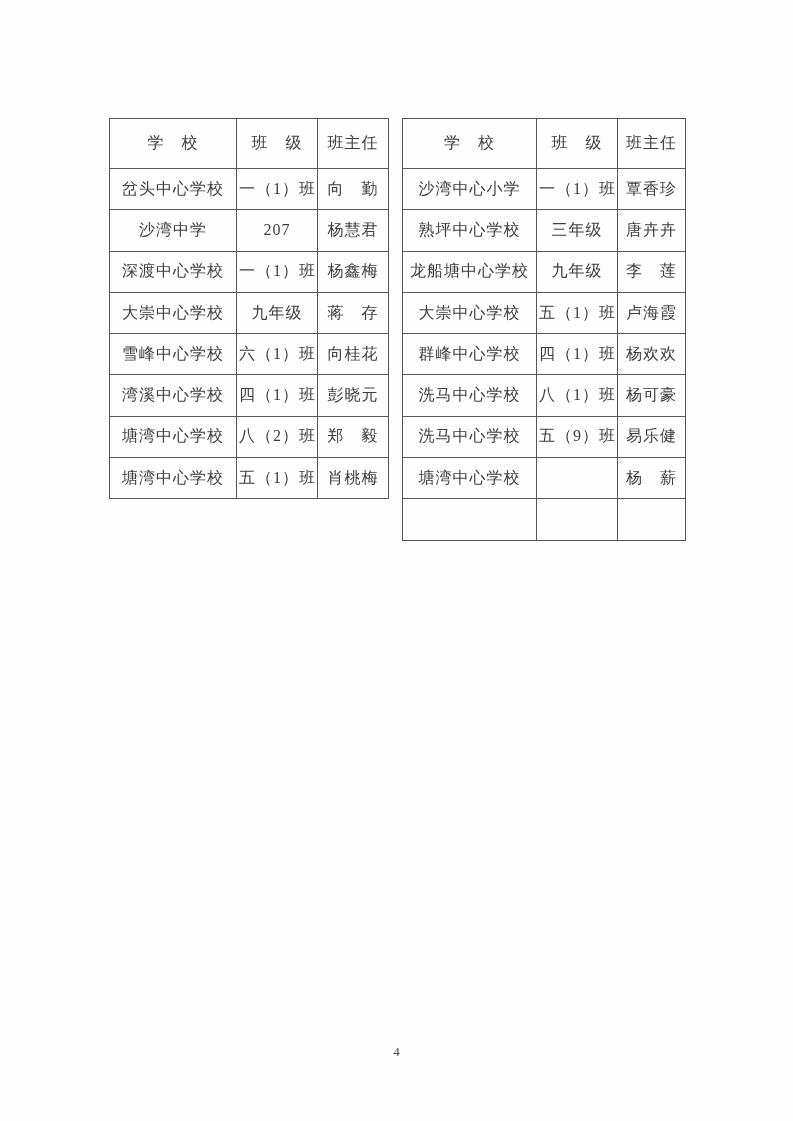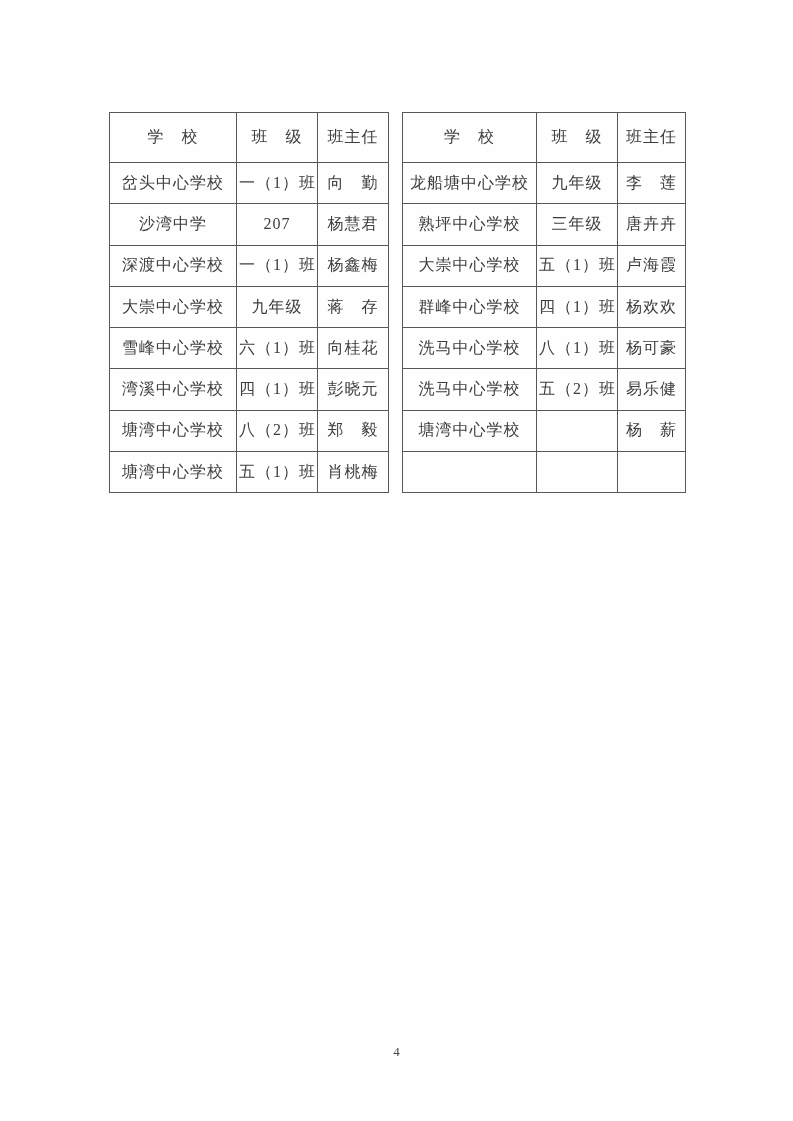--- a/index.html
+++ b/index.html
@@ -12,21 +12,21 @@
     width: 793px;
     height: 1121px;
     margin: 0 auto;
     background: #fefefe;
     overflow: hidden;
     font-family: "Liberation Serif", "DejaVu Serif", serif;
     color: #3d3d3d;
   }
   table.roster {
     position: absolute;
-    top: 112px;
+    top: 118px;
     border-collapse: collapse;
     table-layout: fixed;
   }
   table.roster.left  { left: 109px; width: 279px; }
   table.roster.right { left: 402px; width: 283px; }
 
   table.roster th,
   table.roster td {
     border: 1px solid #575757;
     padding: 0 2px;
@@ -130,47 +130,52 @@
     </colgroup>
     <thead>
       <tr>
         <th>学　校</th>
         <th>班　级</th>
         <th>班主任</th>
       </tr>
     </thead>
     <tbody>
         <tr>
-          <td>龙船塘中心学校</td>
-          <td>九年级</td>
-          <td>李　莲</td>
+          <td>沙湾中心小学</td>
+          <td>一（1）班</td>
+          <td>覃香珍</td>
         </tr>
         <tr>
           <td>熟坪中心学校</td>
           <td>三年级</td>
           <td>唐卉卉</td>
+        </tr>
+        <tr>
+          <td>龙船塘中心学校</td>
+          <td>九年级</td>
+          <td>李　莲</td>
         </tr>
         <tr>
           <td>大崇中心学校</td>
           <td>五（1）班</td>
           <td>卢海霞</td>
         </tr>
         <tr>
           <td>群峰中心学校</td>
           <td>四（1）班</td>
           <td>杨欢欢</td>
         </tr>
         <tr>
           <td>洗马中心学校</td>
           <td>八（1）班</td>
           <td>杨可豪</td>
         </tr>
         <tr>
           <td>洗马中心学校</td>
-          <td>五（2）班</td>
+          <td>五（9）班</td>
           <td>易乐健</td>
         </tr>
         <tr>
           <td>塘湾中心学校</td>
           <td></td>
           <td>杨　薪</td>
         </tr>
         <tr>
           <td></td>
           <td></td>

